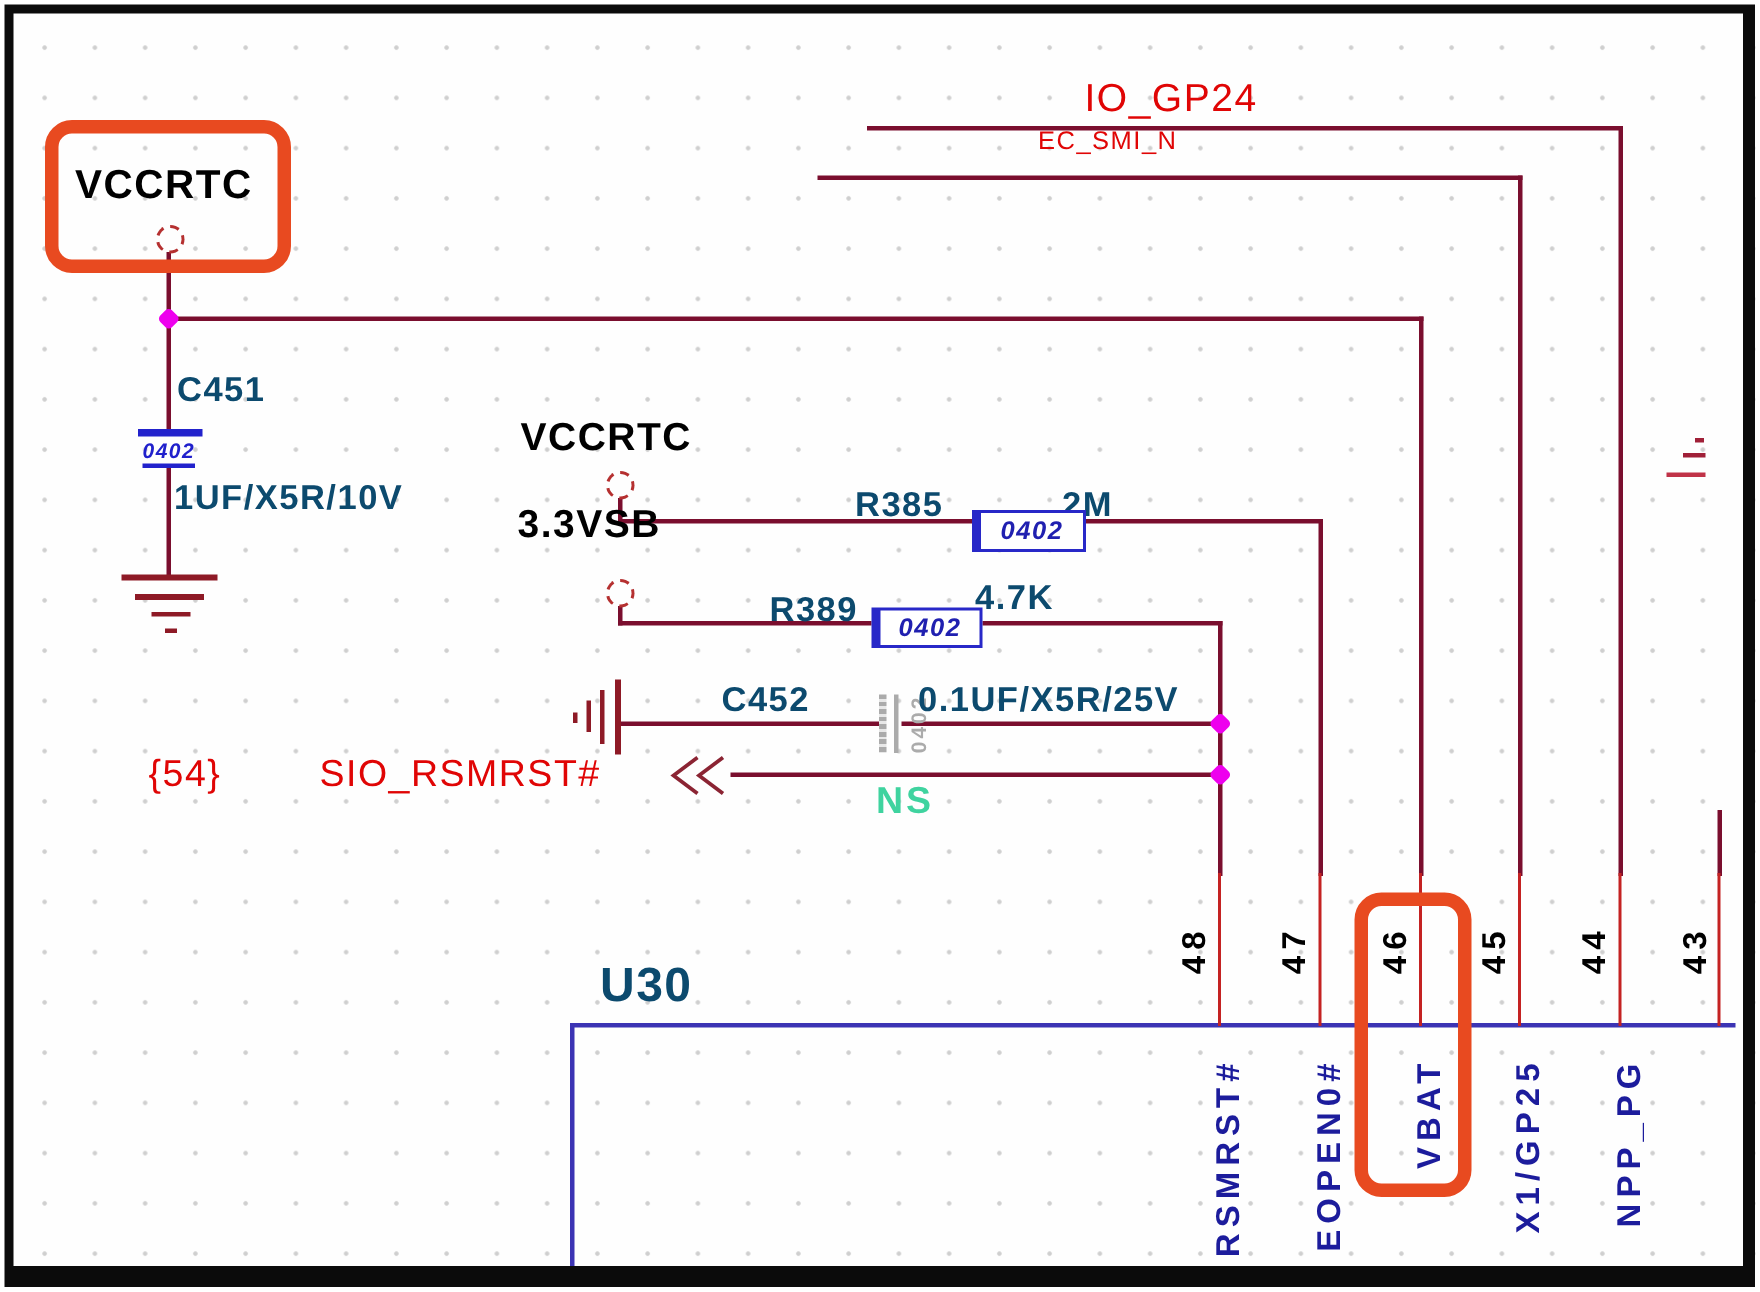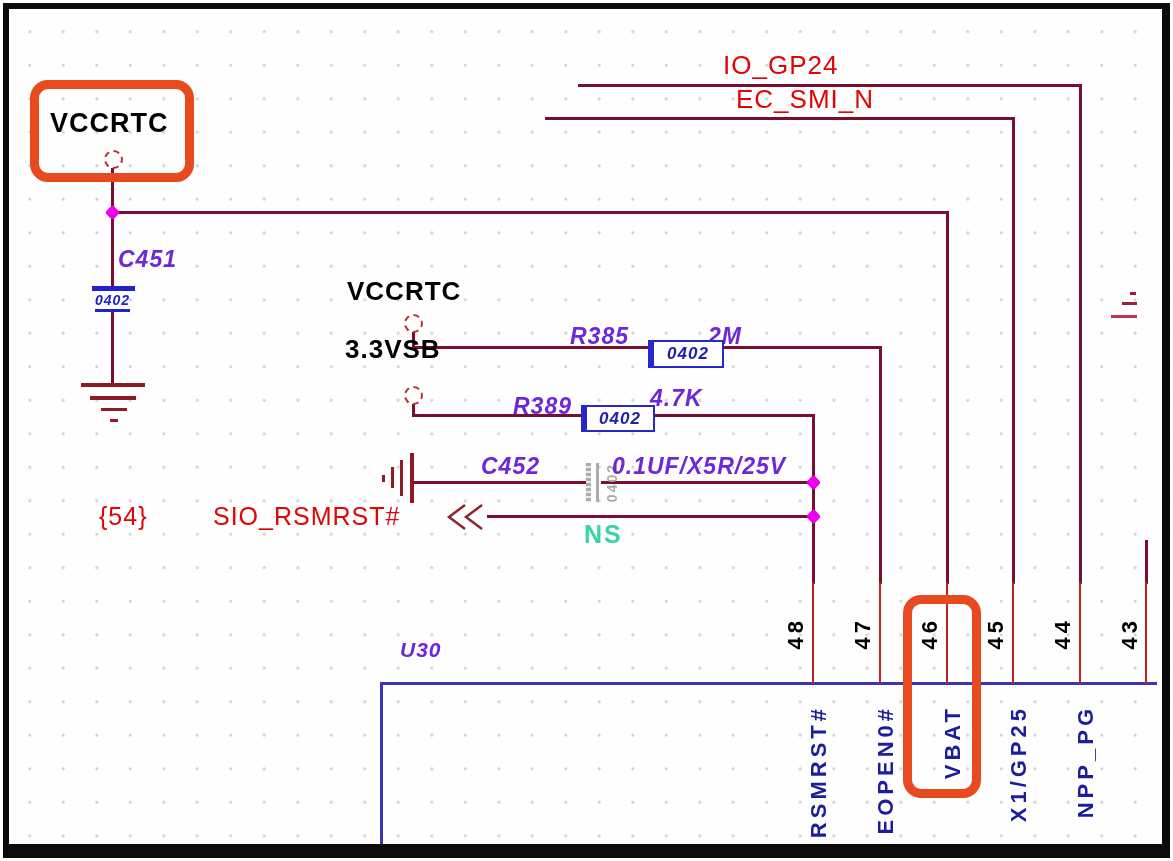--- a/index.html
+++ b/index.html
@@ -8,21 +8,21 @@
   #sheet{position:absolute;inset:0;
     background-image:radial-gradient(circle,#cfcfcf 1.2px,rgba(0,0,0,0) 1.8px);
     background-size:33.5px 33.5px;background-position:13px 15px;}
   #frame{position:absolute;inset:3px;border:6px solid #0b0b0b;border-bottom-width:14px;
     border-right-width:8px;overflow:hidden;pointer-events:none;z-index:50;}
   .w{position:absolute;background:#7A0E2E;}          
   .pinw{position:absolute;background:#C42222;width:2px;} 
   .junc{position:absolute;width:11px;height:11px;background:#EE00EE;border-radius:3px;transform:rotate(45deg);}
   .pwrcirc{position:absolute;width:15px;height:15px;border:2px dashed #B53030;border-radius:50%;background:transparent;}
   .blk{position:absolute;color:#000;font-weight:bold;font-size:26px;letter-spacing:1px;white-space:nowrap;}
-  .navy{position:absolute;color:#6d28d9;font-weight:bold;font-size:23px;letter-spacing:1px;white-space:nowrap;font-style:italic;}
+  .navy{position:absolute;color:#0c4a6e;font-weight:bold;font-size:23px;letter-spacing:1px;white-space:nowrap;}
   .red{position:absolute;color:#E00505;font-weight:normal;font-size:25px;letter-spacing:1px;white-space:nowrap;}
   .teal{position:absolute;color:#3FD39F;font-weight:bold;font-size:25px;letter-spacing:2px;}
   .hl{position:absolute;border:9px solid #E84A20;border-radius:18px;z-index:40;background:transparent;}
   .rbox{position:absolute;border:2px solid #2828C8;border-left:6px solid #2828C8;background:#fff;
     display:flex;align-items:center;justify-content:center;z-index:5;}
   .rbox span{color:#2020B0;font-style:italic;font-weight:bold;font-size:17px;letter-spacing:1px;}
   .gndl{position:absolute;background:#8E1A26;}
   .grayl{position:absolute;background:#ABABAB;}
   .vtext{position:absolute;transform:rotate(-90deg);transform-origin:0 0;display:block;
     white-space:nowrap;text-align:right;line-height:26px;}
@@ -64,20 +64,21 @@
   <div class="junc" style="left:808px;top:477px"></div>
   <div class="junc" style="left:808px;top:511px"></div>
 
   <div class="hl" style="left:30px;top:80px;width:146px;height:84px"></div>
   <div class="blk" style="left:50px;top:108px;font-size:27px">VCCRTC</div>
   <div class="pwrcirc" style="left:104px;top:150px"></div>
 
   <div class="navy" style="left:118px;top:246px">C451</div>
   <div style="position:absolute;left:92px;top:286px;width:43px;height:5px;background:#2222CC"></div>
   <div style="position:absolute;left:95px;top:292px;color:#2020CC;font-style:italic;font-weight:bold;font-size:14px;border-bottom:3px solid #2222CC;padding-bottom:1px;letter-spacing:1px">0402</div>
+  <div class="navy" style="left:116px;top:318px">1UF/X5R/10V</div>
 
   <div class="gndl" style="left:81px;top:383px;width:64px;height:4px"></div>
   <div class="gndl" style="left:90px;top:396px;width:46px;height:4px"></div>
   <div class="gndl" style="left:101px;top:408px;width:26px;height:3px"></div>
   <div class="gndl" style="left:110px;top:419px;width:8px;height:3px"></div>
 
   <div class="blk" style="left:347px;top:276px">VCCRTC</div>
   <div class="pwrcirc" style="left:404px;top:314px"></div>
   <div class="blk" style="left:345px;top:334px">3.3VSB</div>
   <div class="pwrcirc" style="left:404px;top:386px"></div>
@@ -108,27 +109,27 @@
 
   <div class="red" style="left:99px;top:502px">{54}</div>
   <div class="red" style="left:213px;top:502px">SIO_RSMRST#</div>
   <svg style="position:absolute;left:444px;top:502px" width="46" height="30">
     <path d="M21 3 L5 15 L21 27" fill="none" stroke="#8B2433" stroke-width="2.5"></path>
     <path d="M38 3 L22 15 L38 27" fill="none" stroke="#8B2433" stroke-width="2.5"></path>
   </svg>
   <div class="teal" style="left:584px;top:520px">NS</div>
 
   <div class="red" style="left:723px;top:50px;font-size:26px">IO_GP24</div>
-  <div class="red" style="left:736px;top:84px;font-size:26px">EC_SMI_N</div>
+  <div class="red" style="left:692px;top:84px;font-size:17px">EC_SMI_N</div>
 
   <div class="tiel" style="left:1130px;top:292px;width:6px;height:3px"></div>
   <div class="tiel" style="left:1122px;top:302px;width:15px;height:3px"></div>
   <div class="tiel" style="left:1111px;top:315px;width:26px;height:3px;background:#C03348"></div>
 
-  <div class="navy" style="left:400px;top:638px;font-size:21px">U30</div>
+  <div class="navy" style="left:400px;top:638px;font-size:32px">U30</div>
   <div style="position:absolute;left:380px;top:682px;width:777px;height:3px;background:#3C34B4"></div>
   <div style="position:absolute;left:380px;top:682px;width:3px;height:165px;background:#3C34B4"></div>
 
   <div class="pinw" style="left:812px;top:582px;height:102px"></div>
   <div class="pinw" style="left:879px;top:582px;height:102px"></div>
   <div class="pinw" style="left:946px;top:582px;height:102px"></div>
   <div class="pinw" style="left:1012px;top:582px;height:102px"></div>
   <div class="pinw" style="left:1079px;top:582px;height:102px"></div>
   <div class="pinw" style="left:1145px;top:582px;height:102px"></div>
 

